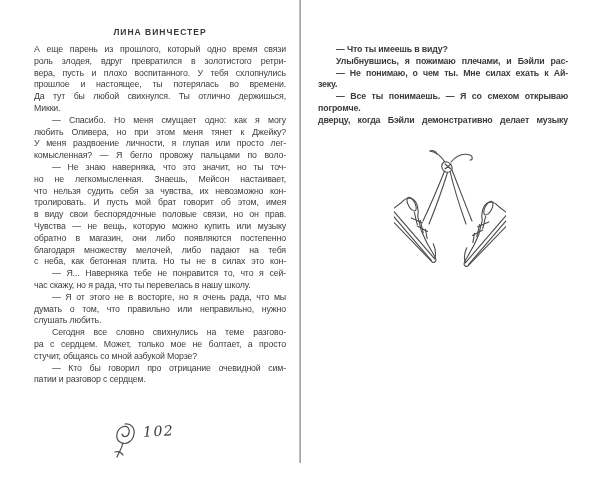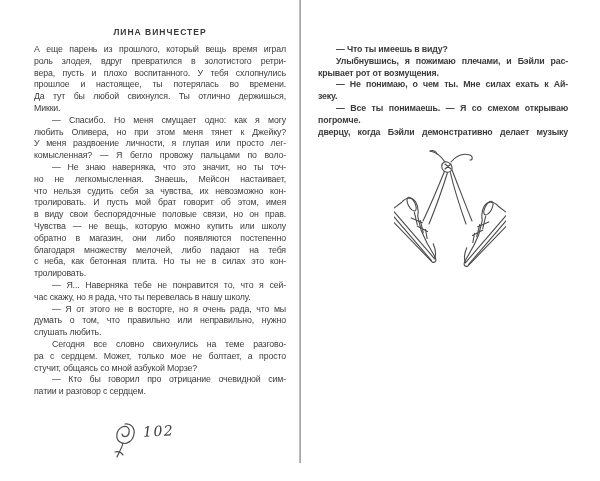--- a/index.html
+++ b/index.html
@@ -60,44 +60,43 @@
 </head>
 <body>
 
 <div class="spread">
 
   <section class="page page-left">
     <header class="running-header">ЛИНА ВИНЧЕСТЕР</header>
 
     <div class="body">
         <div class="para">
-          <div class="line">А еще парень из прошлого, который вещь время играл</div>
+          <div class="line">А еще парень из прошлого, который одно время связи</div>
           <div class="line">роль злодея, вдруг превратился в золотистого ретри-</div>
           <div class="line">вера, пусть и плохо воспитанного. У тебя схлопнулись</div>
           <div class="line">прошлое и настоящее, ты потерялась во времени.</div>
           <div class="line">Да тут бы любой свихнулся. Ты отлично держишься,</div>
           <div class="line last">Микки.</div>
         </div>
         <div class="para">
           <div class="line indent">— Спасибо. Но меня смущает одно: как я могу</div>
           <div class="line">любить Оливера, но при этом меня тянет к Джейку?</div>
           <div class="line">У меня раздвоение личности, я глупая или просто лег-</div>
           <div class="line">комысленная? — Я бегло провожу пальцами по воло-</div>
         </div>
         <div class="para">
           <div class="line indent">— Не знаю наверняка, что это значит, но ты точ-</div>
           <div class="line">но не легкомысленная. Знаешь, Мейсон настаивает,</div>
           <div class="line">что нельзя судить себя за чувства, их невозможно кон-</div>
           <div class="line">тролировать. И пусть мой брат говорит об этом, имея</div>
           <div class="line">в виду свои беспорядочные половые связи, но он прав.</div>
-          <div class="line">Чувства — не вещь, которую можно купить или школу</div>
+          <div class="line">Чувства — не вещь, которую можно купить или музыку</div>
           <div class="line">обратно в магазин, они либо появляются постепенно</div>
           <div class="line">благодаря множеству мелочей, либо падают на тебя</div>
           <div class="line">с неба, как бетонная плита. Но ты не в силах это кон-</div>
-          <div class="line last">тролировать.</div>
         </div>
         <div class="para">
           <div class="line indent">— Я... Наверняка тебе не понравится то, что я сей-</div>
           <div class="line last">час скажу, но я рада, что ты перевелась в нашу школу.</div>
         </div>
         <div class="para">
           <div class="line indent">— Я от этого не в восторге, но я очень рада, что мы</div>
           <div class="line">думать о том, что правильно или неправильно, нужно</div>
           <div class="line last">слушать любить.</div>
         </div>
@@ -124,21 +123,20 @@
   <div class="divider"></div>
 
   <section class="page page-right">
 
     <div class="body">
         <div class="para">
           <div class="line last indent">— Что ты имеешь в виду?</div>
         </div>
         <div class="para">
           <div class="line indent">Улыбнувшись, я пожимаю плечами, и Бэйли рас-</div>
-          <div class="line last">крывает рот от возмущения.</div>
         </div>
         <div class="para">
           <div class="line indent">— Не понимаю, о чем ты. Мне силах ехать к Ай-</div>
           <div class="line last">зеку.</div>
         </div>
         <div class="para">
           <div class="line indent">— Все ты понимаешь. — Я со смехом открываю</div>
           <div class="line last">погромче.</div>
           <div class="line">дверцу, когда Бэйли демонстративно делает музыку</div>
         </div>

